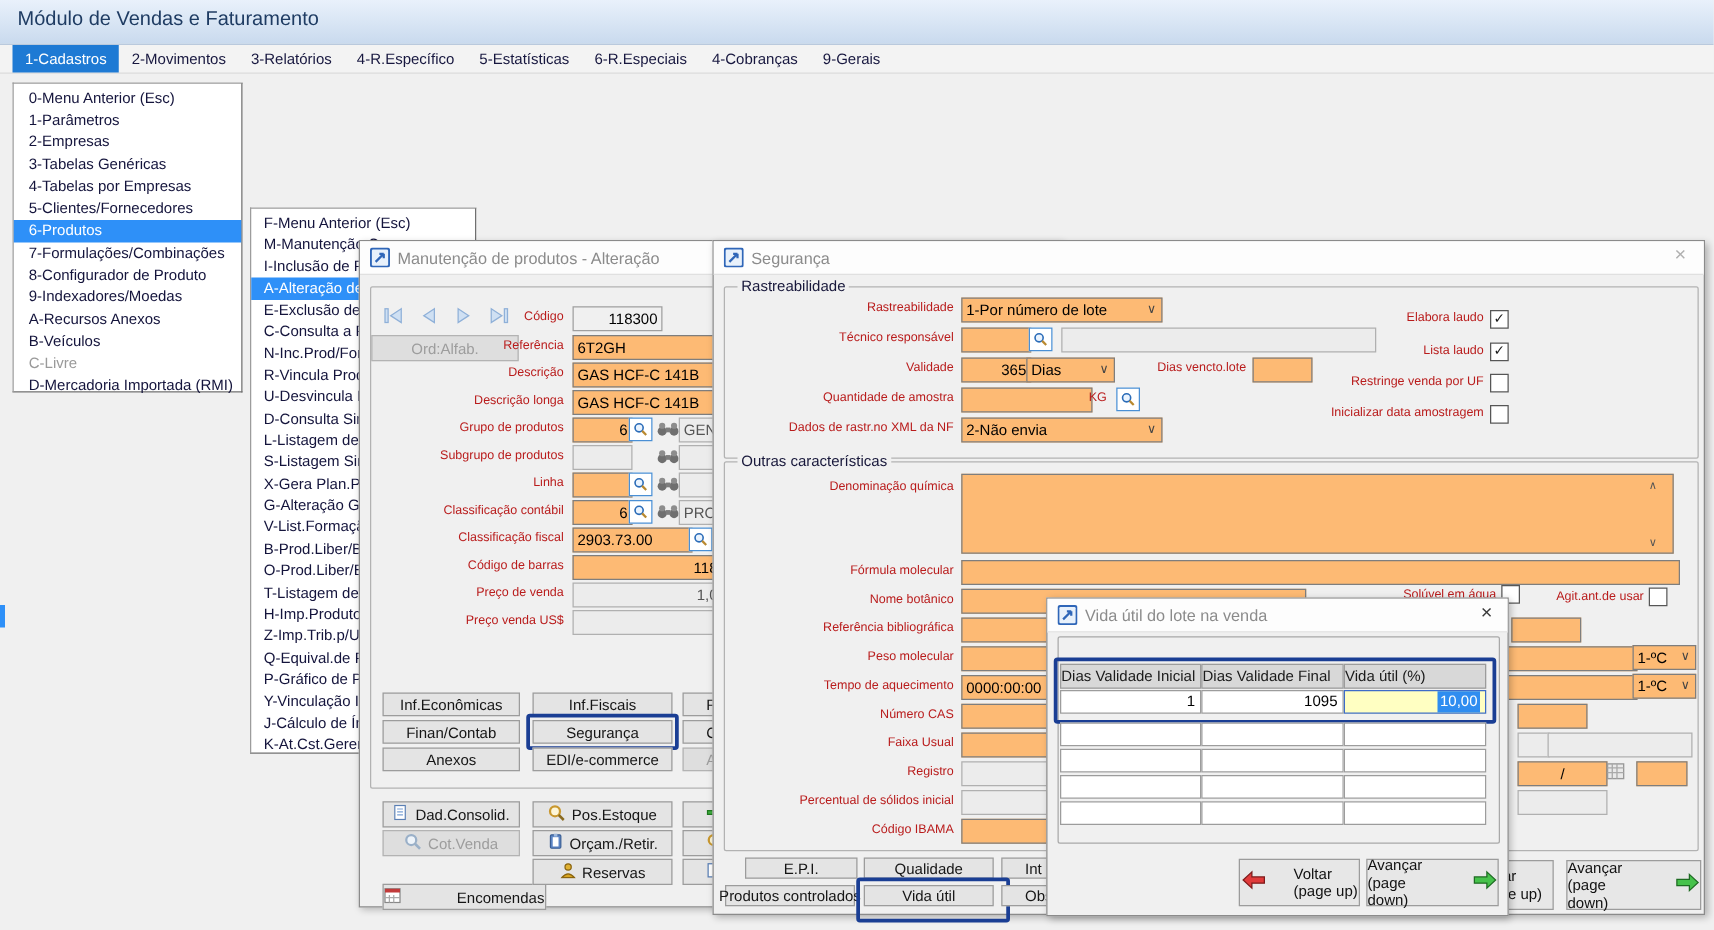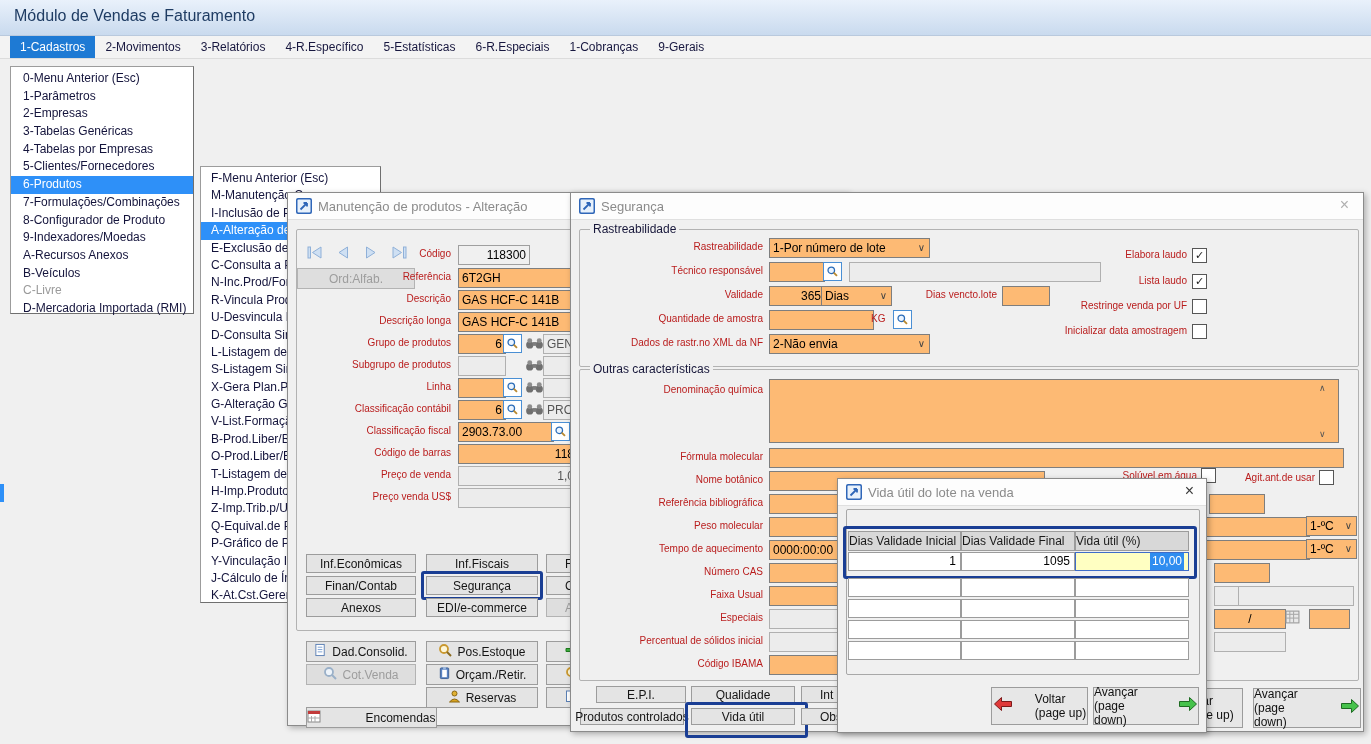--- a/index.html
+++ b/index.html
@@ -80,21 +80,21 @@
     <span class="t">Módulo de Vendas e Faturamento</span>
   </div>
 
   <div class="menubar">
     <span class="tab sel">1-Cadastros</span>
     <span class="tab">2-Movimentos</span>
     <span class="tab">3-Relatórios</span>
     <span class="tab">4-R.Específico</span>
     <span class="tab">5-Estatísticas</span>
     <span class="tab">6-R.Especiais</span>
-    <span class="tab">1-Cobranças</span>
+    <span class="tab">4-Cobranças</span>
     <span class="tab">9-Gerais</span>
   </div>
 
   <div class="abs" style="left:0;top:484px;width:4px;height:18px;background:#2e90f8;"></div>
 
   <div class="panel panel1" style="left:10px;top:66px;width:184px;height:248px;">
     <div class="mi">0-Menu Anterior (Esc)</div>
     <div class="mi">1-Parâmetros</div>
     <div class="mi">2-Empresas</div>
     <div class="mi">3-Tabelas Genéricas</div>
@@ -453,21 +453,21 @@
 
     <span class="lbl" style="left:10px;top:370px;width:182px;">Número CAS</span>
     <div class="fld" style="left:198px;top:370px;width:138px;"></div>
     <div class="fld" style="left:643px;top:370px;width:48px;"></div>
 
     <span class="lbl" style="left:10px;top:393px;width:182px;">Faixa Usual</span>
     <div class="fld" style="left:198px;top:393px;width:138px;"></div>
     <div class="fld gray" style="left:643px;top:393px;width:18px;"></div>
     <div class="fld gray" style="left:667px;top:393px;width:108px;"></div>
 
-    <span class="lbl" style="left:10px;top:416px;width:182px;">Especiais</span>
+    <span class="lbl" style="left:10px;top:416px;width:182px;">Registro</span>
     <div class="fld gray" style="left:198px;top:416px;width:138px;"></div>
     <div class="fld" style="left:643px;top:416px;width:64px;text-align:center;">/</div>
     <span class="abs" style="left:714px;top:417px;"><svg width="15" height="14" viewBox="0 0 14 13">
           <rect x="1" y="1" width="12" height="11" fill="#e9e9e9" stroke="#999"></rect>
           <line x1="4.5" y1="1" x2="4.5" y2="12" stroke="#aaa"></line>
           <line x1="8" y1="1" x2="8" y2="12" stroke="#aaa"></line>
           <line x1="1" y1="4" x2="13" y2="4" stroke="#aaa"></line>
           <line x1="1" y1="7.5" x2="13" y2="7.5" stroke="#aaa"></line>
         </svg></span>
     <div class="fld" style="left:738px;top:416px;width:33px;"></div>

